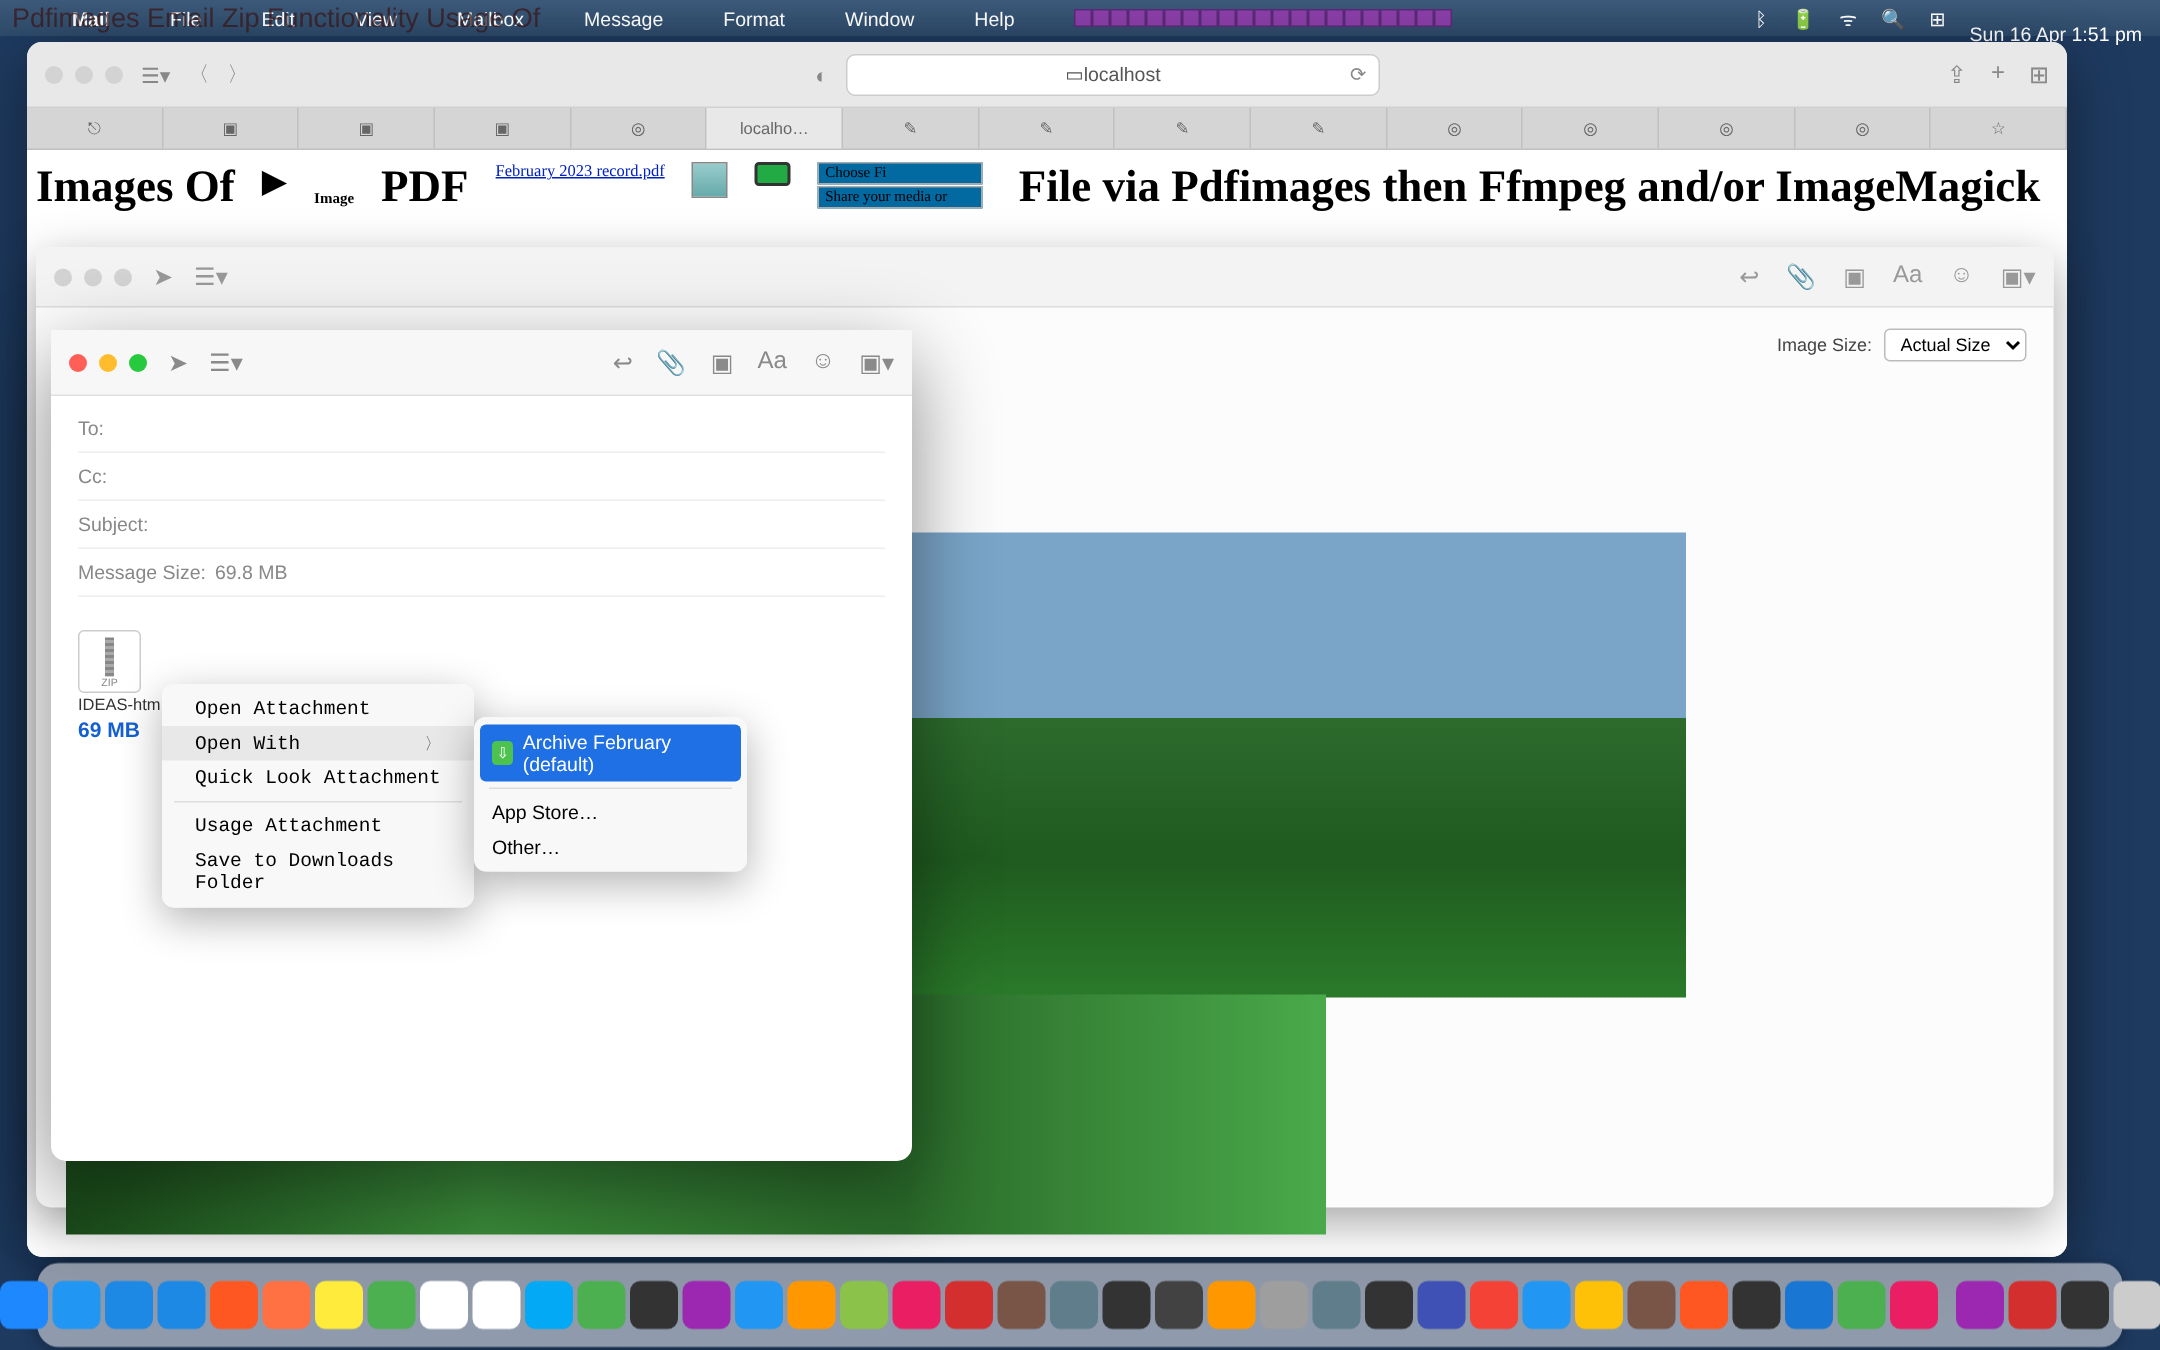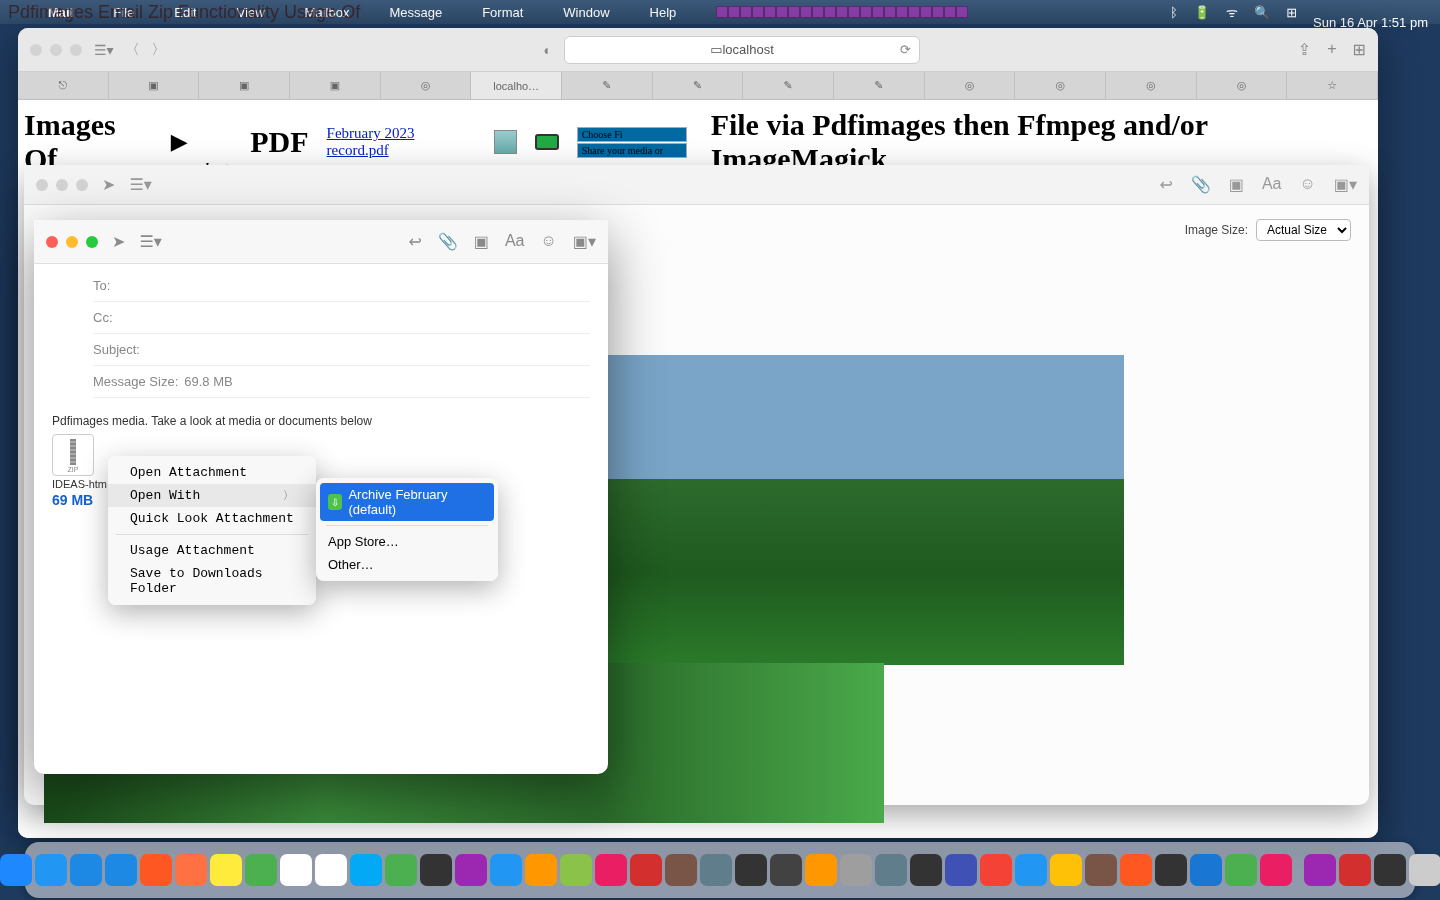--- a/index.html
+++ b/index.html
@@ -27,25 +27,25 @@
 .safari-toolbar .sidebar-ico, .safari-toolbar .nav, .safari-toolbar .reader { color: #888; font-size: 14px; }
 .urlbar { flex: 1; max-width: 560px; margin: 0 auto; height: 28px; background: #fff; border-radius: 6px; border: 1px solid #ccc; display: flex; align-items: center; justify-content: center; position: relative; font-size: 13px; color: #555; }
 .urlbar .lock { margin-right: 0; }
 .urlbar .reload { position: absolute; right: 8px; color: #888; }
 .safari-toolbar .rightbtns { display: flex; gap: 16px; color: #888; font-size: 16px; }
 .tabbar { height: 28px; background: #d5d5d5; display: flex; border-bottom: 1px solid #c0c0c0; }
 .tabbar .tab { flex: 1; border-right: 1px solid #c0c0c0; display: flex; align-items: center; justify-content: center; font-size: 11px; color: #666; }
 .tabbar .tab.active { background: #e8e8e8; }
 
 .page { background: #fff; height: calc(100% - 72px); padding: 8px 6px; position: relative; overflow: hidden; }
-.page .hrow { display: flex; align-items: center; gap: 18px; font-family: "Times New Roman", serif; }
+.page .hrow { display: flex; gap: 18px; font-family: "Times New Roman", serif; }
 .page .hrow .big { font-size: 30px; font-weight: bold; }
 .page .hrow .play { font-size: 22px; }
 .page .hrow .small { font-size: 10px; font-weight: bold; align-self: flex-end; margin-bottom: 4px; }
-.page .hrow a { font-size: 15px; color: #0020c2; text-decoration: underline; }
+.page .hrow a { font-size: 11px; color: #0020c2; text-decoration: underline; }
 .page .hrow .cal { width: 24px; height: 24px; background: linear-gradient(#9cc, #6aa); border: 1px solid #888; display: inline-block; }
 .page .hrow .mon { width: 24px; height: 16px; background: #2a4; border: 2px solid #333; border-radius: 3px; display: inline-block; }
 .page .hrow .stack { display: flex; flex-direction: column; font-size: 10px; gap: 1px; }
 .page .hrow .stack span { border: 1px solid #aaa; padding: 1px 4px; background: #0369a1; min-width: 110px; }
 .page .hrow .title2 { font-size: 30px; font-weight: bold; margin-left: 6px; }
 
 
 .mail-back { position: absolute; left: 24px; top: 165px; width: 1345px; height: 640px; background: #fcfcfc; border-radius: 10px; box-shadow: 0 10px 32px rgba(0,0,0,0.35); }
 .mail-back .tb { height: 40px; background: #f3f3f3; border-bottom: 1px solid #ddd; display: flex; align-items: center; padding: 0 12px; gap: 14px; color: #999; }
 .mail-back .tb .traffic span.r{background:#d3d3d3;} .mail-back .tb .traffic span.y{background:#d3d3d3;} .mail-back .tb .traffic span.g{background:#d3d3d3;}
@@ -54,21 +54,21 @@
 .mail-back .imgsize select { font-size: 12px; padding: 2px 6px; border: 1px solid #bbb; border-radius: 4px; background: #fff; }
 .mail-back .photo1 { position: absolute; left: 580px; top: 190px; width: 520px; height: 310px; background: linear-gradient(#7aa5c8 0%, #7aa5c8 40%, #2d6b2d 40%, #1f5a1f 70%, #2a7a2a 100%); }
 .mail-back .photo2 { position: absolute; left: 20px; top: 498px; width: 840px; height: 160px; background: linear-gradient(90deg, #1a4a1a, #3a8a3a, #2a6a2a, #4aaa4a); }
 
 
 .compose { position: absolute; left: 34px; top: 220px; width: 574px; height: 554px; background: #fff; border-radius: 10px; box-shadow: 0 18px 55px rgba(0,0,0,0.45); }
 .compose .tb { height: 44px; background: #f7f7f7; border-bottom: 1px solid #e0e0e0; display: flex; align-items: center; padding: 0 12px; gap: 14px; color: #8a8a8a; }
 .compose .tb .traffic .r{background:#ff5f56;} .compose .tb .traffic .y{background:#ffbd2e;} .compose .tb .traffic .g{background:#27c93f;}
 .compose .tb .right { margin-left: auto; display: flex; gap: 16px; font-size: 16px; }
 .compose .fields { padding: 6px 18px; font-size: 13px; color: #888; }
-.compose .fields .row { padding: 8px 0; border-bottom: 1px solid #eee; margin-left: 41px; }
+.compose .fields .row { padding: 8px 0; border-bottom: 1px solid #eee; }
 .compose .fields .row.msgsize { color: #888; }
 .compose .fields .row.msgsize .val { margin-left: 6px; }
 .compose .body { padding: 10px 18px; font-size: 12px; color: #333; }
 .compose .attach { margin-top: 6px; display: flex; flex-direction: column; align-items: flex-start; gap: 2px; }
 .compose .attach .zip { width: 42px; height: 42px; background: #fff; border: 1px solid #ccc; border-radius: 4px; position: relative; display: flex; flex-direction: column; align-items: center; justify-content: flex-end; font-size: 7px; color: #888; }
 .compose .attach .zip::before { content: ""; position: absolute; top: 4px; width: 6px; height: 26px; background: repeating-linear-gradient(#888, #888 2px, #aaa 2px, #aaa 4px); }
 .compose .attach .zip span { margin-bottom: 2px; }
 .compose .attach .fname { font-size: 11px; color: #333; }
 .compose .attach .fsize { font-size: 14px; color: #1560d0; font-weight: 600; }
 
@@ -245,21 +245,20 @@
   </div>
   <div class="fields">
     <div class="row"><span>To:</span></div>
     <div class="row"><span>Cc:</span></div>
     <div class="row"><span>Subject:</span></div>
     <div class="row msgsize">
       <span>Message Size:</span><span class="val">69.8 MB</span>
     </div>
   </div>
   <div class="body">
-    <div>Pdfimages media.  Take a look at media or documents below</div>
     <div class="attach">
       <div class="zip">
           <span>ZIP</span>
         </div>
       <div class="fname">IDEAS-htm</div>
       <div class="fsize">69 MB</div>
     </div>
   </div>
 </div>
 

